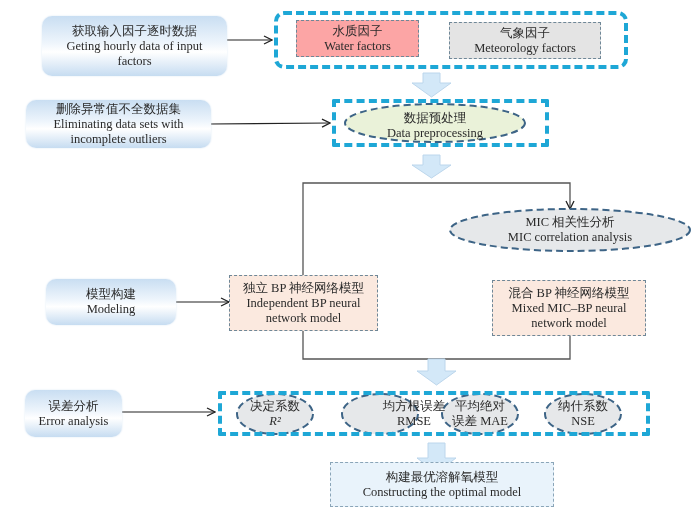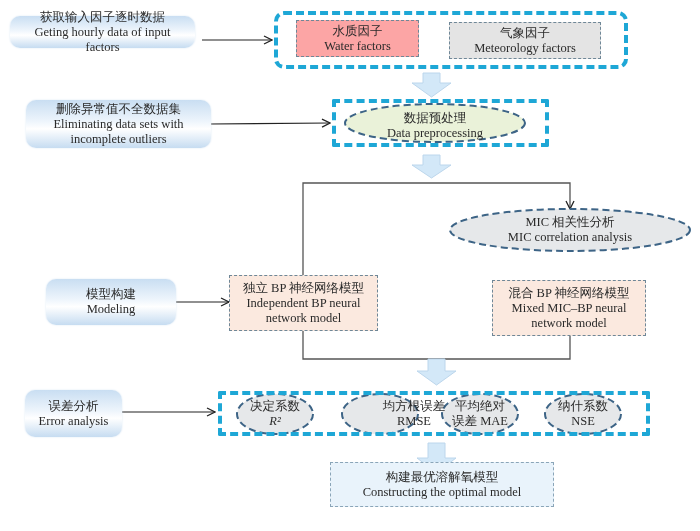--- a/index.html
+++ b/index.html
@@ -48,21 +48,21 @@
   </g>
 
   <ellipse cx="435" cy="123" rx="90" ry="19" fill="#eaf2d9" stroke="#3d6486" stroke-width="2" stroke-dasharray="7,4"></ellipse>
   <ellipse cx="570" cy="230" rx="120" ry="21" fill="#e6e8ea" stroke="#3d6486" stroke-width="2" stroke-dasharray="7,4"></ellipse>
   <ellipse cx="275" cy="414" rx="38" ry="20" fill="#e6e8ea" stroke="#3d6486" stroke-width="2" stroke-dasharray="7,4"></ellipse>
   <ellipse cx="380" cy="414" rx="38" ry="20" fill="#e6e8ea" stroke="#3d6486" stroke-width="2" stroke-dasharray="7,4"></ellipse>
   <ellipse cx="480" cy="414" rx="38" ry="20" fill="#e6e8ea" stroke="#3d6486" stroke-width="2" stroke-dasharray="7,4"></ellipse>
   <ellipse cx="583" cy="414" rx="38" ry="20" fill="#e6e8ea" stroke="#3d6486" stroke-width="2" stroke-dasharray="7,4"></ellipse>
 </svg>
 
-<div class="txt left-box" style="left:10px;top:16px;width:185px;height:32px;">
+<div class="txt left-box" style="left:42px;top:16px;width:185px;height:60px;">
   <span>获取输入因子逐时数据</span>
   <span style="padding:0 14px;">Geting hourly data of input factors</span>
 </div>
 <div class="txt left-box" style="left:26px;top:100px;width:185px;height:48px;">
   <span>删除异常值不全数据集</span>
   <span style="padding:0 14px;">Eliminating data sets with incomplete outliers</span>
 </div>
 <div class="txt left-box" style="left:46px;top:279px;width:130px;height:46px;">
   <span>模型构建</span>
   <span>Modeling</span>

